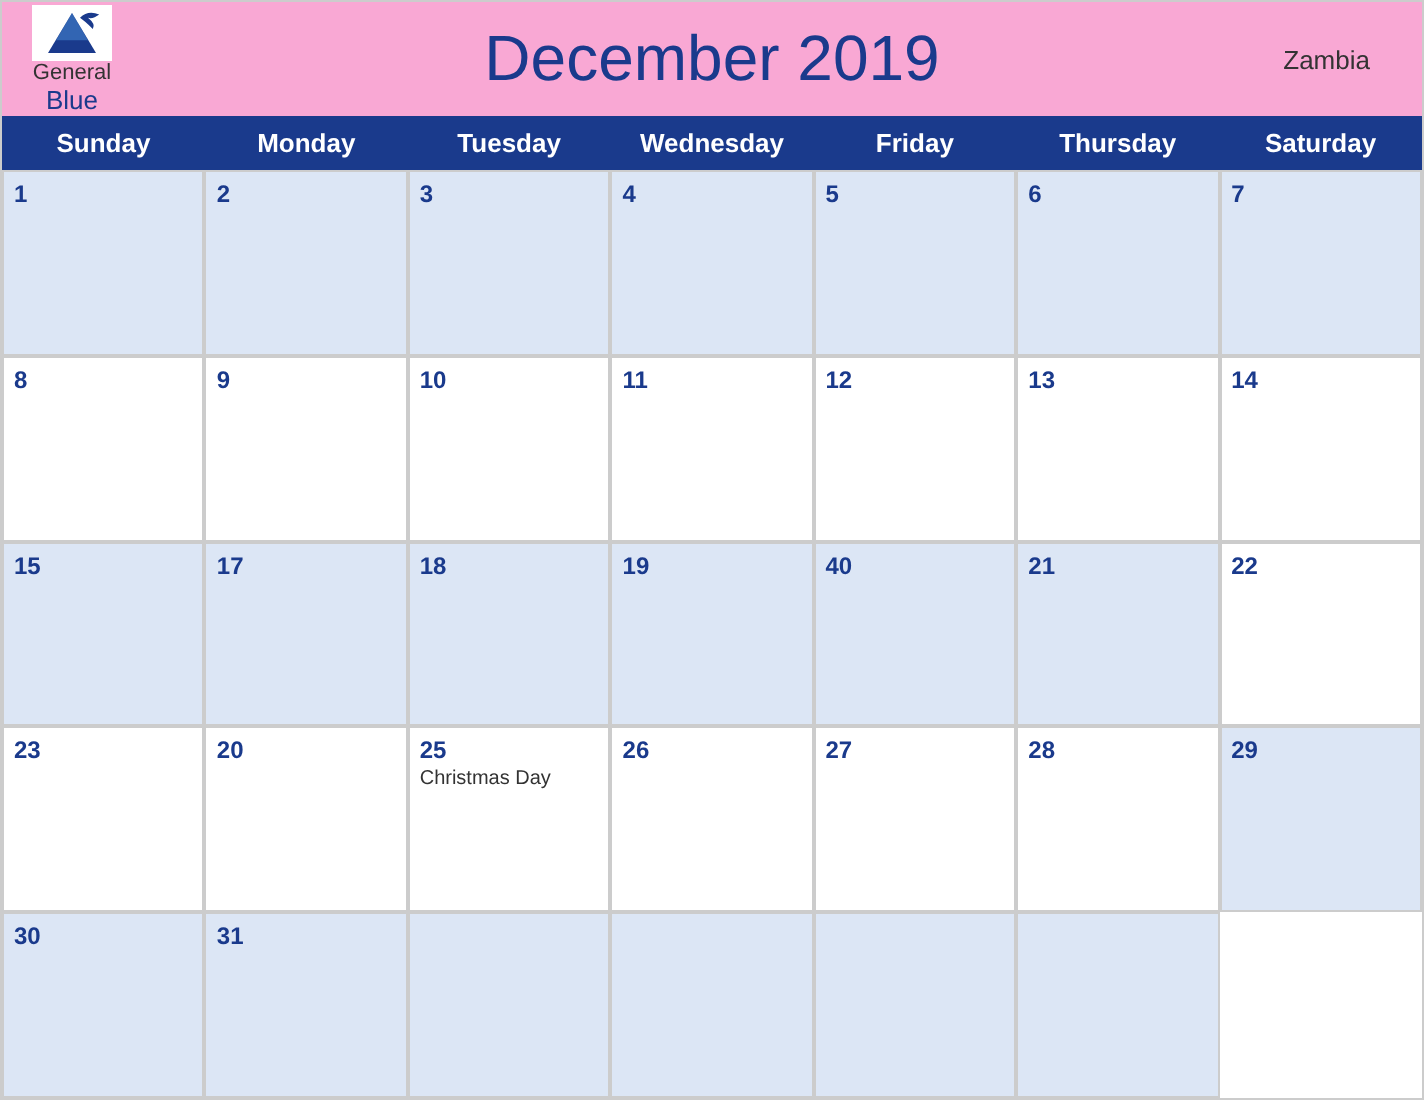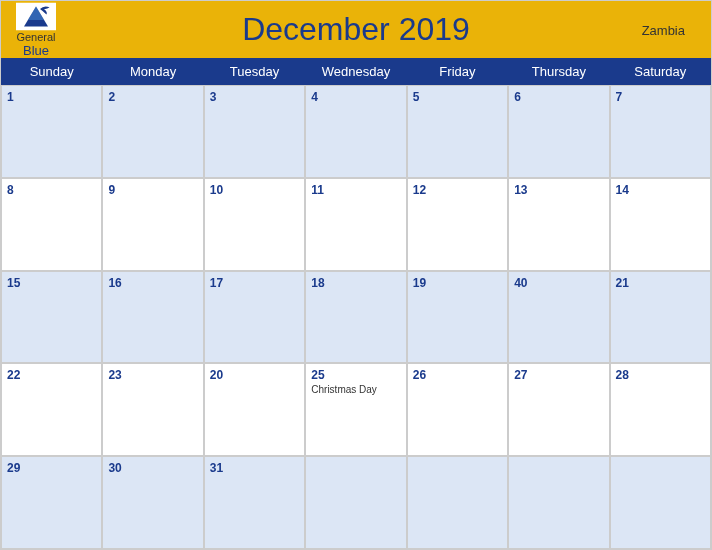--- a/index.html
+++ b/index.html
@@ -16,21 +16,21 @@
       border: 1px solid #ccc;
       display: flex;
       flex-direction: column;
     }
     .header {
       display: flex;
       align-items: center;
       justify-content: center;
       padding: 10px 15px;
       position: relative;
-      background: #eab308;
+      background: #f9a8d4;
     }
     .logo {
       position: absolute;
       left: 15px;
       top: 50%;
       transform: translateY(-50%);
       display: flex;
       flex-direction: column;
       align-items: center;
     }
@@ -65,21 +65,21 @@
     .days-header {
       display: grid;
       grid-template-columns: repeat(7, 1fr);
       background: #1a3a8c;
     }
     .day-header {
       color: #fff;
       text-align: center;
       padding: 6px 0;
       font-size: 13px;
-      font-weight: normal;
+      font-weight: bold;
     }
     .calendar-grid {
       display: grid;
       grid-template-columns: repeat(7, 1fr);
       grid-template-rows: repeat(5, 1fr);
       flex: 1;
     }
     .calendar-cell {
       border: 1px solid #ccc;
       position: relative;
@@ -175,23 +175,20 @@
       <div class="calendar-cell">
         <span class="date-number">13</span>
       </div>
       <div class="calendar-cell">
         <span class="date-number">14</span>
       </div>
       <div class="calendar-cell blue-row">
         <span class="date-number">15</span>
       </div>
       <div class="calendar-cell blue-row">
-        <span class="date-number">16</span>
-      </div>
-      <div class="calendar-cell blue-row">
         <span class="date-number">17</span>
       </div>
       <div class="calendar-cell blue-row">
         <span class="date-number">18</span>
       </div>
       <div class="calendar-cell blue-row">
         <span class="date-number">19</span>
       </div>
       <div class="calendar-cell blue-row">
         <span class="date-number">40</span>

